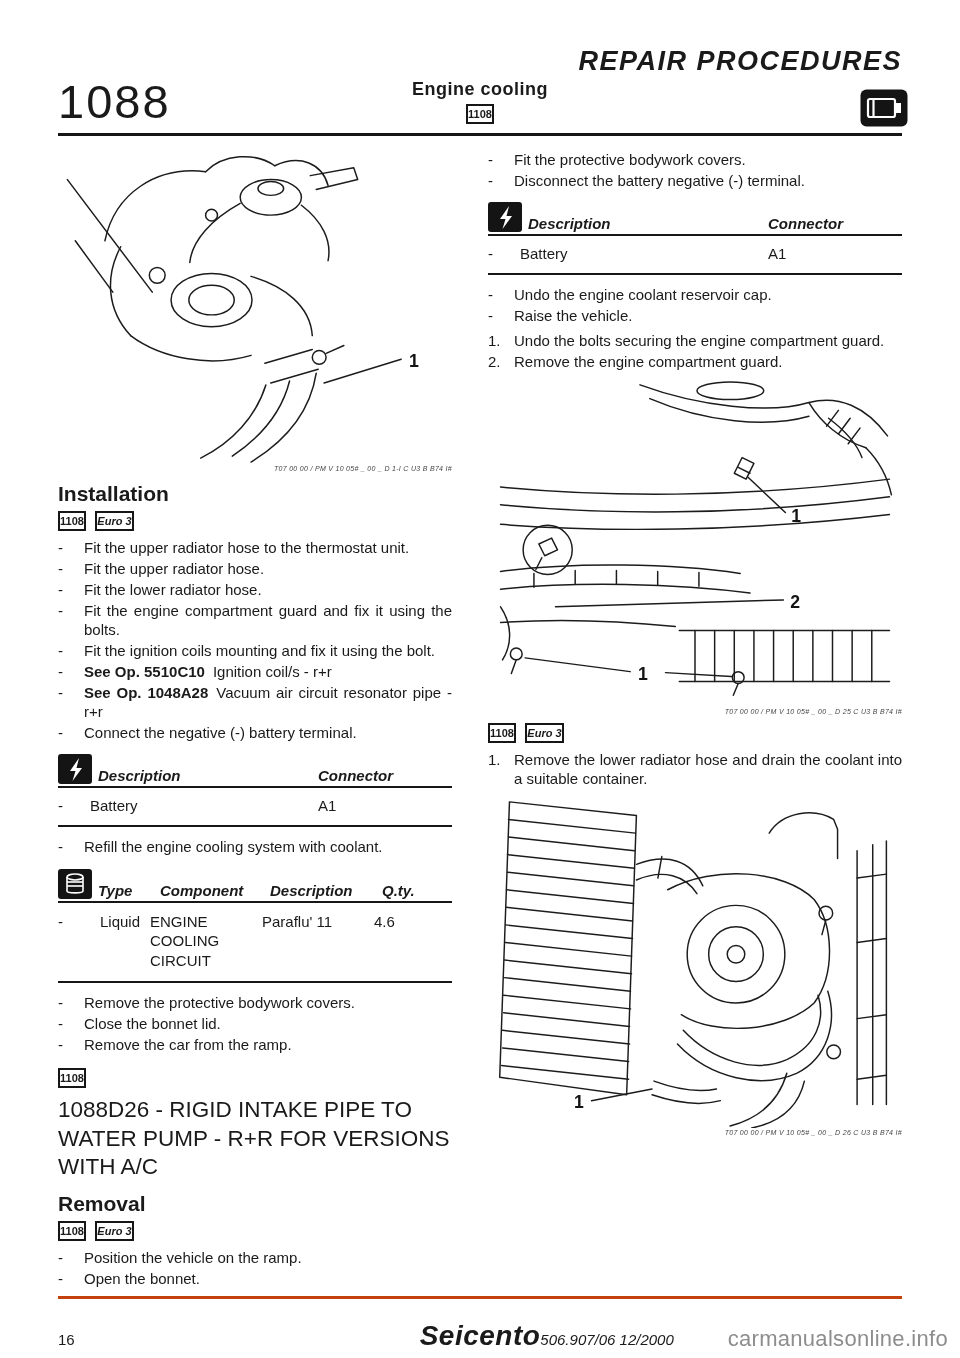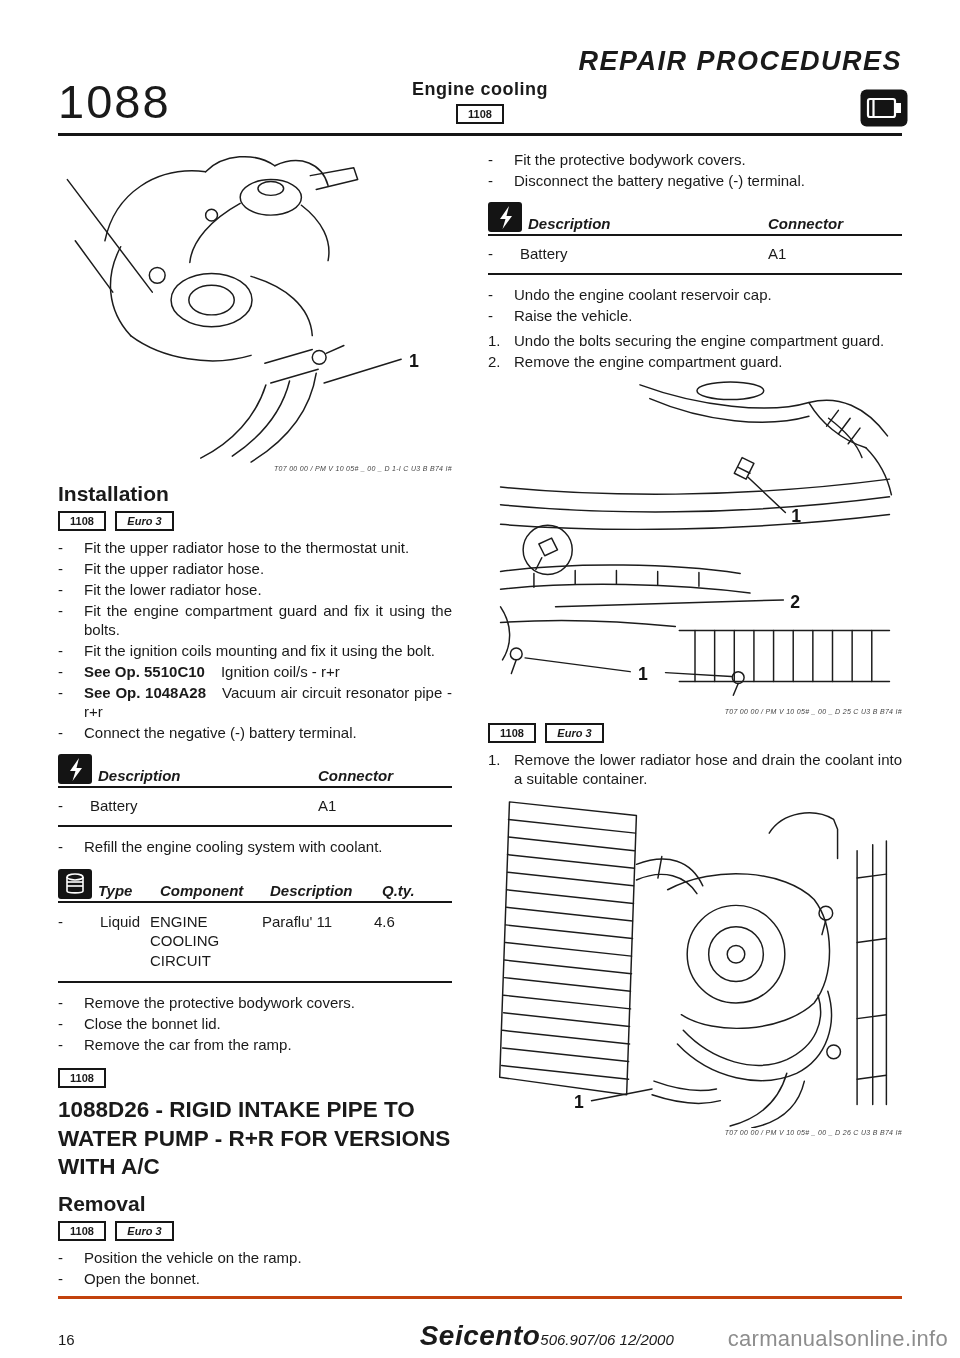--- a/index.html
+++ b/index.html
@@ -7,49 +7,49 @@
   body { width:960px; height:1358px; position:relative; font-family:"Liberation Sans","DejaVu Sans",sans-serif; color:#1a1a1a; }
   .page { position:absolute; inset:0; background:#fff; overflow:hidden; padding:0 58px; }
 
   
   .header { position:relative; height:136px; border-bottom:3px solid #161616; }
   .page-code { position:absolute; left:0; bottom:4px; font-size:47px; font-weight:normal; letter-spacing:2px; }
   .h-center { text-align:center; padding-top:46px; }
   .h-title { font-style:italic; font-weight:600; font-size:27px; letter-spacing:1.5px;text-align:right; }
   .h-sub { font-weight:bold; font-size:18px; margin-top:2px; letter-spacing:0.5px; }
   .h-badge-row { margin-top:4px; }
-  .badge { display:inline-block; border:2px solid #161616; padding:0 10px; font-size:11px; font-weight:bold; line-height:16px; white-space:nowrap; }
+  .badge { display:inline-block; border:2px solid #161616; padding:0 0; font-size:11px; font-weight:bold; line-height:16px; white-space:nowrap; }
   .badge.euro { font-style:italic; margin-left:5px; }
   .h-icon { position:absolute; right:-6px; bottom:6px; width:48px; height:38px; }
   .h-icon svg { width:100%; height:100%; display:block; }
 
   
   .cols { display:flex; gap:36px; padding-top:10px; }
   .col-l { width:394px; flex:none; }
   .col-r { width:414px; flex:none; }
 
   
   .fig { margin:0; }
   .fig svg { width:100%; display:block; }
   .fig1 svg { height:318px; }
   .fig2 svg { height:330px; margin-top:6px; }
   .fig3 svg { height:332px; margin-top:8px; }
   .fig-cap { font-size:7px; font-style:italic; color:#444; text-align:right; letter-spacing:0.3px; margin-top:1px; }
   .co { font:bold 18px "Liberation Sans","DejaVu Sans",sans-serif; fill:#141414; }
 
   
   .sec-head { font-size:21px; font-weight:bold; margin:10px 0 5px; }
-  .big-head { font-size:22.5px; font-weight:bold; line-height:1.27; margin:8px 0 8px; }
+  .big-head { font-size:22.5px; font-weight:normal; line-height:1.27; margin:8px 0 8px; }
   .badges { margin:2px 0 7px; }
   ul.steps, ol.steps { list-style:none; margin:4px 0 6px; }
   .step { display:flex; font-size:15px; line-height:1.27; margin-bottom:2px; }
   .step .m { width:26px; flex:none; }
   .step .t { flex:1; text-align:justify; }
   .bb { font-weight:bold; }
-  .bb:not(:empty) { margin-right:16px; }
+  .bb:not(:empty) { margin-right:8px; }
 
   
   .ctable, .ftable { margin:12px 0 10px; }
   .thead { display:flex; align-items:flex-end; border-bottom:2px solid #161616; padding-bottom:2px; }
   .icon-box { width:34px; height:30px; background:#141414; border-radius:3px; margin-right:6px; flex:none; display:flex; align-items:center; justify-content:center; }
   .icon-box svg { width:24px; height:26px; display:block; }
   .th { font-weight:bold; font-style:italic; font-size:15px; }
   .c-desc { flex:1; }
   .c-conn { width:134px; flex:none; }
   .trow { display:flex; padding:9px 0 11px; border-bottom:2px solid #161616; font-size:15px; }

